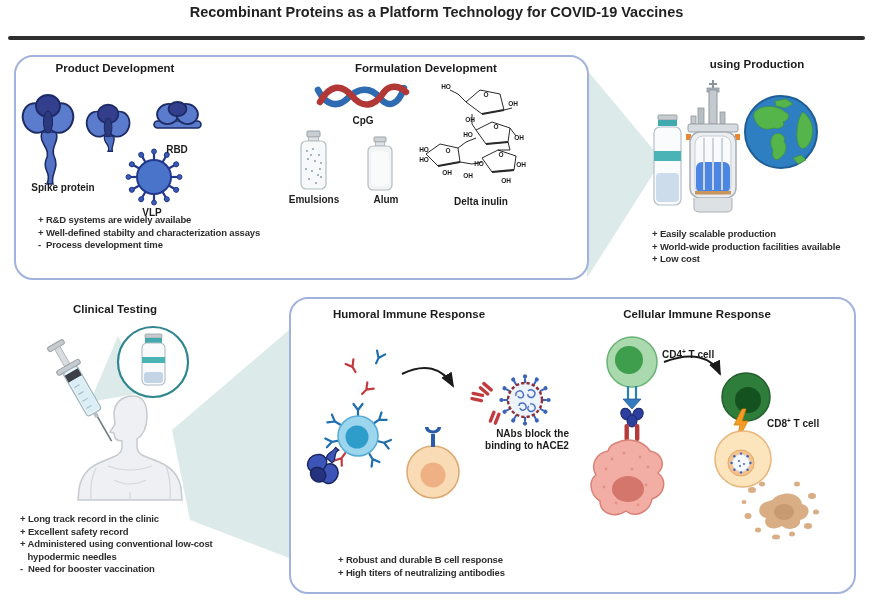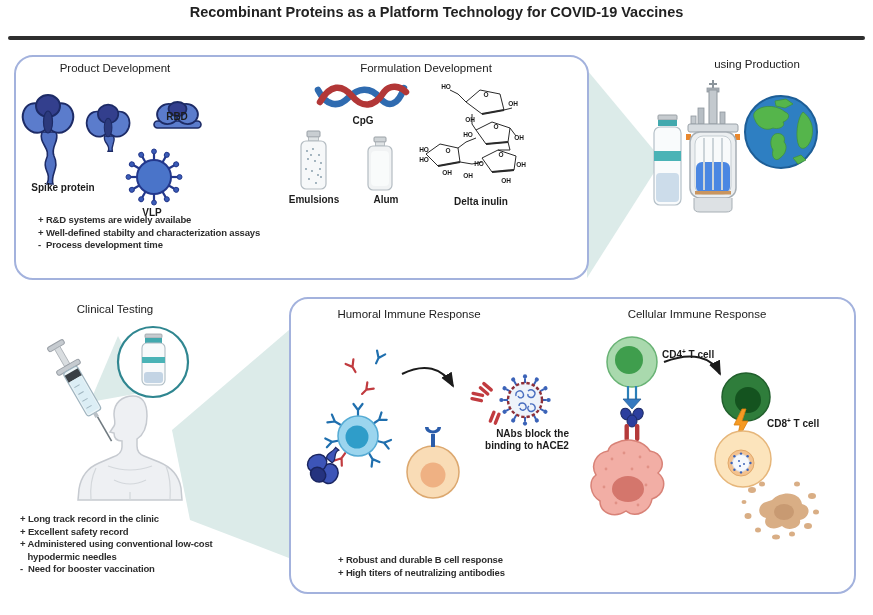--- a/index.html
+++ b/index.html
@@ -2,21 +2,21 @@
 <html><head>
 <meta charset="utf-8">
 <style>
   html,body{margin:0;padding:0;background:#fff;}
   .stage{position:relative;width:873px;height:615px;background:#fff;overflow:hidden;
          font-family:"Liberation Sans",sans-serif;}
   .title{position:absolute;top:4px;left:0;width:100%;text-align:center;
          font-size:14.5px;font-weight:700;color:#222;}
   .rule{position:absolute;left:8px;top:36px;width:857px;height:3.5px;background:#2e2e2e;border-radius:2px;}
   svg.art{position:absolute;left:0;top:0;}
-  .hdr{position:absolute;transform:translateX(-50%);font-size:11.5px;font-weight:400;
+  .hdr{position:absolute;transform:translateX(-50%);font-size:11.5px;font-weight:700;
        color:#1c1c1c;white-space:nowrap;}
   .bl{position:absolute;font-size:9.5px;font-weight:700;line-height:12.5px;color:#2d2d2d;
       white-space:pre-wrap;letter-spacing:-0.15px;}
   .lbl{position:absolute;font-size:10px;font-weight:700;color:#1c1c1c;
        transform:translateX(-50%);white-space:nowrap;}
   .lbl-left{position:absolute;font-size:10px;font-weight:700;color:#1c1c1c;white-space:nowrap;}
   .note{position:absolute;font-size:10px;font-weight:700;color:#1c1c1c;line-height:12px;
         transform:translateX(-50%);text-align:right;white-space:pre-wrap;}
   sup.pl{font-size:6.5px;vertical-align:4px;}
 </style>
@@ -345,36 +345,39 @@
   </svg>
 
   <div class="hdr" style="left:115px;top:62px">Product Development</div>
   <div class="hdr" style="left:426px;top:62px">Formulation Development</div>
   <div class="hdr" style="left:757px;top:58px">using Production</div>
   <div class="hdr" style="left:115px;top:303px">Clinical Testing</div>
   <div class="hdr" style="left:409px;top:308px">Humoral Immune Response</div>
   <div class="hdr" style="left:697px;top:308px">Cellular Immune Response</div>
 
   <div class="lbl" style="left:63px;top:182px">Spike protein</div>
-  <div class="lbl" style="left:177px;top:111px">RBD</div>
+  <div class="lbl" style="left:177px;top:144px">RBD</div>
   <div class="lbl" style="left:152px;top:207px">VLP</div>
   <div class="lbl" style="left:363px;top:115px">CpG</div>
   <div class="lbl" style="left:314px;top:194px">Emulsions</div>
   <div class="lbl" style="left:386px;top:194px">Alum</div>
   <div class="lbl" style="left:481px;top:196px">Delta inulin</div>
 
   <div class="note" style="left:527px;top:428px">NAbs block the
 binding to hACE2</div>
 
   <div class="lbl-left" style="left:662px;top:348px"><span>CD4</span><sup class="pl">+</sup><span> T cell</span></div>
   <div class="lbl-left" style="left:767px;top:417px"><span>CD8</span><sup class="pl">+</sup><span> T cell</span></div>
 
   <div class="bl" style="left:38px;top:214px;width:270px">+ R&amp;D systems are widely availabe
 + Well-defined stabilty and characterization assays
 -  Process development time</div>
+  <div class="bl" style="left:652px;top:228px;width:218px">+ Easily scalable production
++ World-wide production facilities available
++ Low cost</div>
   <div class="bl" style="left:20px;top:513px;width:262px">+ Long track record in the clinic
 + Excellent safety record
 + Administered using conventional low-cost
    hypodermic needles
 -  Need for booster vaccination</div>
   <div class="bl" style="left:338px;top:554px;width:240px">+ Robust and durable B cell response
 + High titers of neutralizing antibodies</div>
 
 </div>
 

